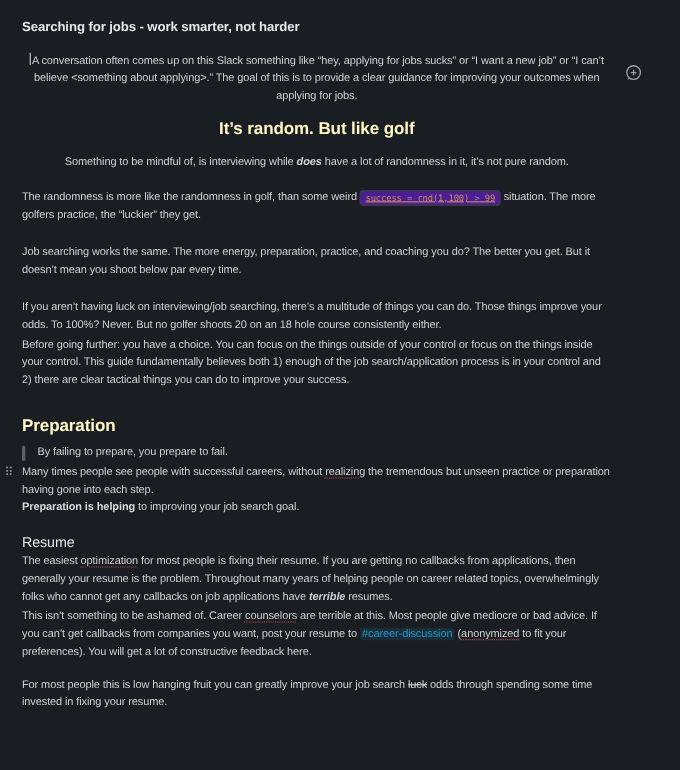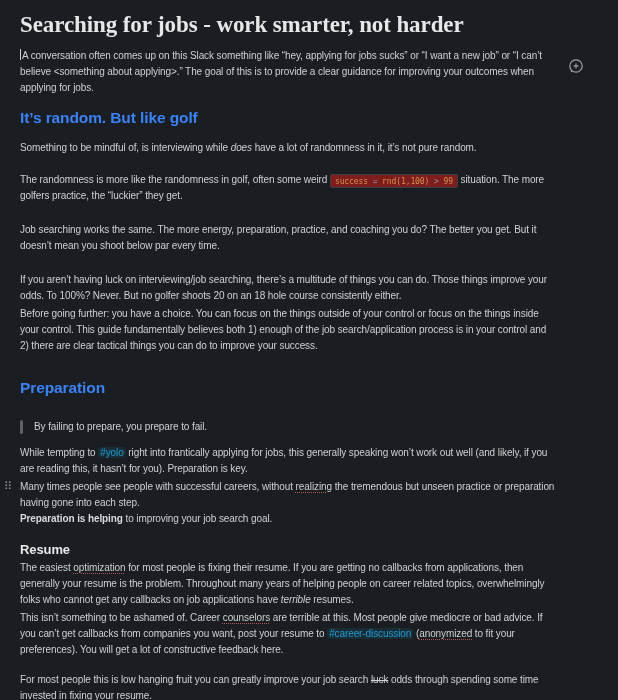--- a/index.html
+++ b/index.html
@@ -5,49 +5,48 @@
   html,body{margin:0;padding:0;}
   body{
     width:618px;height:700px;overflow:hidden;
     background:#1a1d21;
     font-family:"Liberation Sans",sans-serif;
     color:#cfd0d2;
     letter-spacing:-0.1px;
   }
   .canvas{position:relative;width:618px;height:700px;padding:0 62px 0 20px;box-sizing:border-box;}
   .title{
-    font-size:23px;line-height:23px;font-weight:700;color:#e6e7e8;
+    font-size:12px;line-height:23px;font-weight:700;color:#e6e7e8;
     margin:13px 0 0 0;
-    font-family:Liberation Serif, serif;
   }
   p{font-size:10px;line-height:16px;margin:0;position:relative;}
-  h2{font-size:15.5px;line-height:20px;font-weight:700;color:#3b82f6;margin:0;}
-  h3{font-size:13px;line-height:18px;font-weight:700;color:#e6e7e8;margin:0;}
-  .mt0{margin-top:0;} .mt1{margin-top:1px;} .mt2{margin-top:2px;} .mt5{margin-top:21px;}
-  .mt7{margin-top:7px;} .mt10{margin-top:10px;} .mt12{margin-top:12px;} .mt13{margin-top:24px;}
+  h2{font-size:15.5px;line-height:20px;font-weight:700;color:#fef9c3;margin:0;}
+  h3{font-size:13px;line-height:18px;font-weight:400;color:#e6e7e8;margin:0;}
+  .mt0{margin-top:0;} .mt1{margin-top:1px;} .mt2{margin-top:2px;} .mt5{margin-top:6px;}
+  .mt7{margin-top:7px;} .mt10{margin-top:10px;} .mt12{margin-top:12px;text-align:center;} .mt13{margin-top:24px;}
   .mt14{margin-top:14px;} .mt16{margin-top:16px;} .mt18{margin-top:18px;}
   blockquote{
     margin:0;position:relative;padding-left:14px;
     font-size:10px;line-height:16px;
   }
   .quote-bar{position:absolute;left:0;top:1px;bottom:1px;width:3px;background:#5e6165;border-radius:2px;}
-  .italic{font-style:italic;}
+  .italic{font-style:italic;font-weight:bold;}
   .bold{font-weight:700;color:#d9dadb;}
   .strike{text-decoration:line-through;}
   .squiggle{text-decoration:underline dotted #b65454;text-decoration-thickness:1px;text-underline-offset:2px;}
   a.channel{
     color:#1d9bd1;text-decoration:none;cursor:pointer;
     background:rgba(29,155,209,0.13);border-radius:3px;padding:0 2px;
   }
   code.inline-code{
     font-family:"DejaVu Sans Mono",monospace;
     font-size:8px;line-height:10px;
     color:#cf9352;
-    background:#7f1d1d;border:1px solid #3b3e43;border-radius:3px;
-    padding:1.5px 4px;white-space:nowrap;
+    background:#4c1d95;border:1px solid #3b3e43;border-radius:3px;
+    padding:1.5px 4px;white-space:nowrap;text-decoration:underline;
   }
   code.inline-code .op{color:#8f959c;}
   .caret{display:inline-block;width:1px;height:11px;background:#cdd0d2;vertical-align:-1px;margin-right:1px;}
   .comment-btn{
     position:absolute;top:44px;right:33px;width:18px;height:18px;
     display:flex;align-items:center;justify-content:center;cursor:pointer;
   }
   .drag-handle{
     position:absolute;left:-16px;top:0px;
     font-family:"DejaVu Sans",sans-serif;
@@ -71,33 +70,32 @@
   </div>
 
   <p class="mt12"><span class="caret"></span><span>A conversation often comes up on this Slack something like “hey, applying for jobs sucks” or “I want a new job” or “I can’t believe &lt;something about applying&gt;.” The goal of this is to provide a clear guidance for improving your outcomes when applying for jobs.</span></p>
 
   <h2 class="mt12">It’s random. But like golf</h2>
 
   <blockquote class="mt7"><span class="quote-bar"></span></blockquote>
 
   <p class="mt12"><span>Something to be mindful of, is interviewing while </span><span class="italic">does</span><span> have a lot of randomness in it, it’s not pure random.</span></p>
 
-  <p class="mt16"><span>The randomness is more like the randomness in golf, often some weird </span><code class="inline-code"><span>success</span> <span class="op">=</span> <span>rnd(1,100)</span> <span class="op">&gt;</span> <span>99</span></code><span> situation. The more golfers practice, the “luckier” they get.</span></p>
+  <p class="mt16"><span>The randomness is more like the randomness in golf, than some weird </span><code class="inline-code"><span>success</span> <span class="op">=</span> <span>rnd(1,100)</span> <span class="op">&gt;</span> <span>99</span></code><span> situation. The more golfers practice, the “luckier” they get.</span></p>
 
   <p class="mt18">Job searching works the same. The more energy, preparation, practice, and coaching you do? The better you get. But it doesn’t mean you shoot below par every time.</p>
 
   <p class="mt18">If you aren’t having luck on interviewing/job searching, there’s a multitude of things you can do. Those things improve your odds. To 100%? Never. But no golfer shoots 20 on an 18 hole course consistently either.</p>
 
   <p class="mt2">Before going further: you have a choice. You can focus on the things outside of your control or focus on the things inside your control. This guide fundamentally believes both 1) enough of the job search/application process is in your control and 2) there are clear tactical things you can do to improve your success.</p>
 
   <h2 class="mt13">Preparation</h2>
 
   <blockquote class="mt5"><span class="quote-bar"></span><span>By failing to prepare, you prepare to fail.</span></blockquote>
 
-  <p class="mt10"><span>While tempting to </span><a class="channel">#yolo</a><span> right into frantically applying for jobs, this generally speaking won’t work out well (and likely, if you are reading this, it hasn’t for you). Preparation is key.</span></p>
 
   <p class="mt2"><span class="drag-handle">⠿</span><span>Many times people see people with successful careers, without </span><span class="squiggle">realizing</span><span> the tremendous but unseen practice or preparation having gone into each step.</span></p>
 
   <p class="mt0"><span class="bold">Preparation is helping</span><span> to improving your job search goal.</span></p>
 
   <h3 class="mt14">Resume</h3>
 
   <p class="mt1"><span>The easiest </span><span class="squiggle">optimization</span><span> for most people is fixing their resume. If you are getting no callbacks from applications, then generally your resume is the problem. Throughout many years of helping people on career related topics, overwhelmingly folks who cannot get any callbacks on job applications have </span><span class="italic">terrible</span><span> resumes.</span></p>
 
   <p class="mt2"><span>This isn’t something to be ashamed of. Career </span><span class="squiggle">counselors</span><span> are terrible at this. Most people give mediocre or bad advice. If you can’t get callbacks from companies you want, post your resume to </span><a class="channel">#career-discussion</a><span> (</span><span class="squiggle">anonymized</span><span> to fit your preferences). You will get a lot of constructive feedback here.</span></p>

